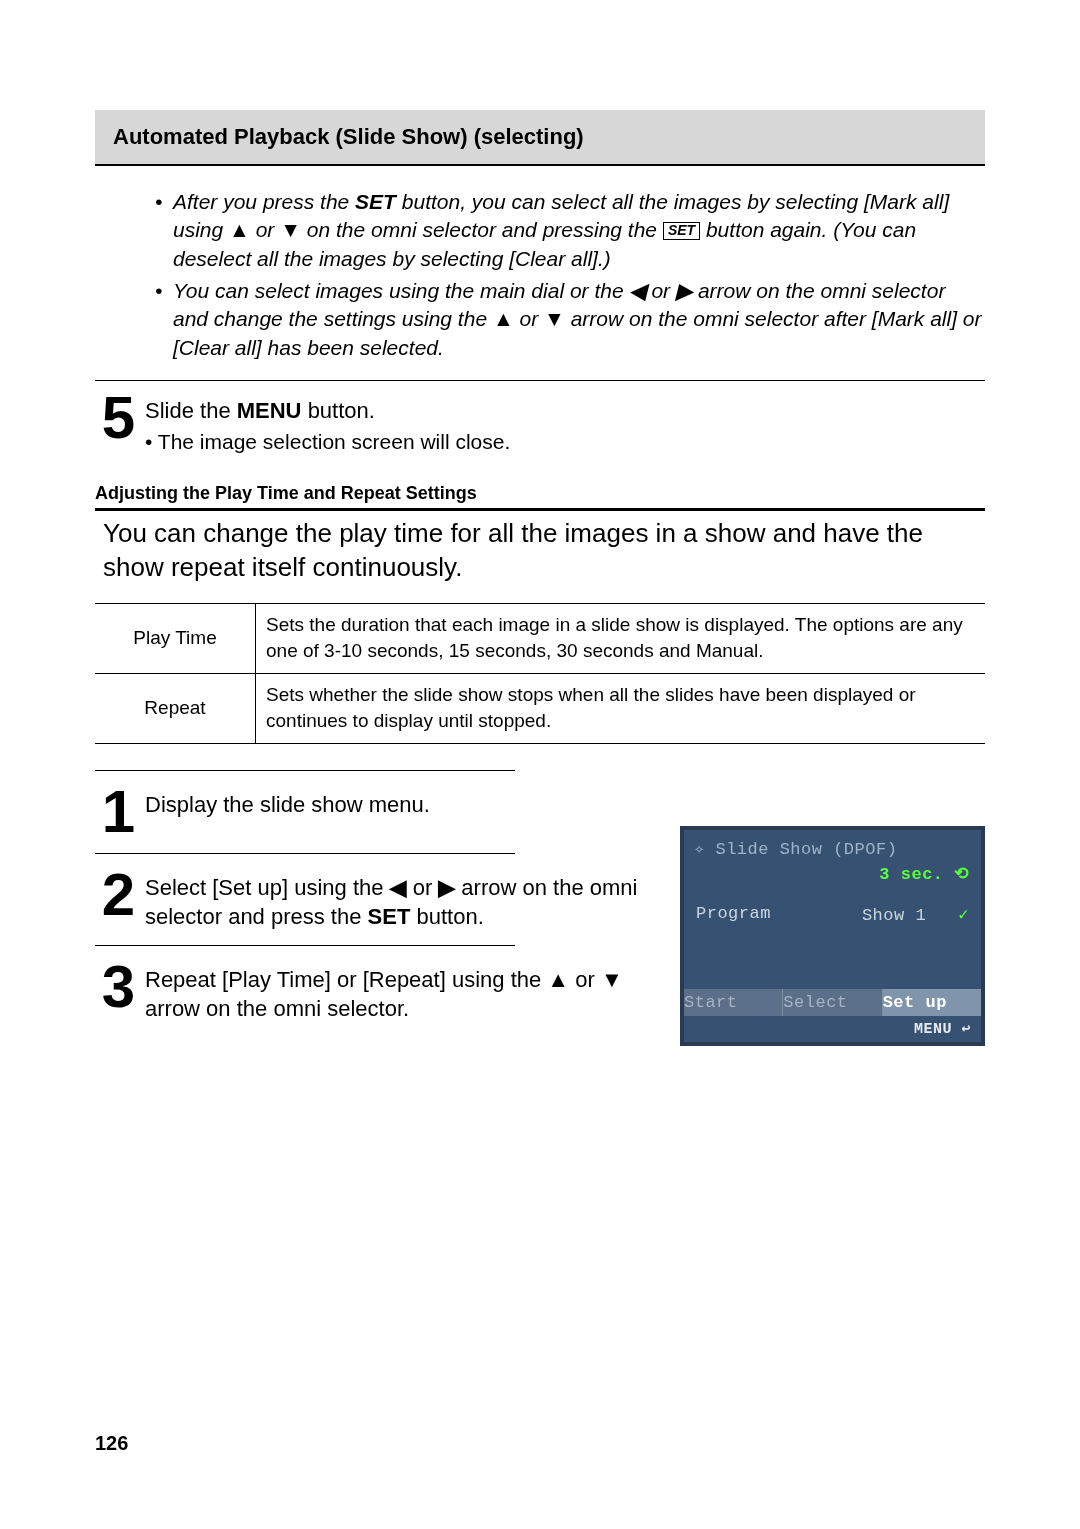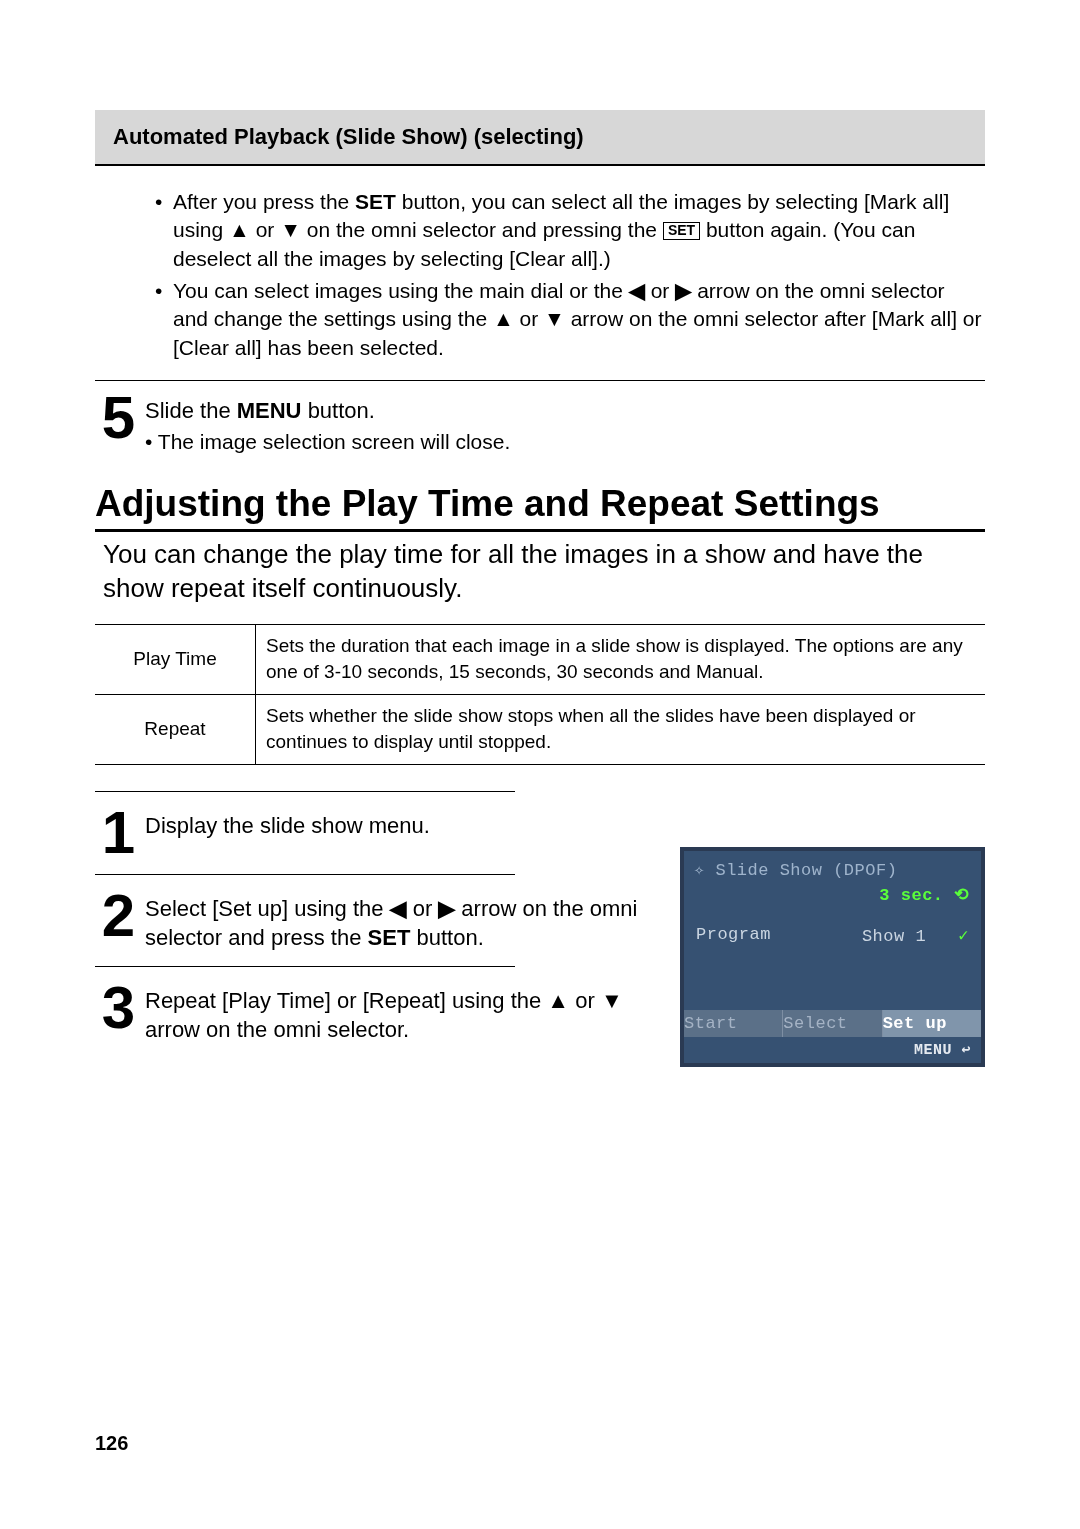--- a/index.html
+++ b/index.html
@@ -31,20 +31,21 @@
   }
   .thin-divider {
     border: 0;
     border-top: 1px solid #000;
     margin: 0;
   }
   .bullet-block {
     margin: 22px 0 0 60px;
     font-size: 21px;
     line-height: 1.35;
+    font-style: italic;
   }
   .bullet-block ul {
     list-style: none;
     padding: 0;
     margin: 0;
   }
   .bullet-block li {
     position: relative;
     padding-left: 18px;
     margin-bottom: 4px;
@@ -86,21 +87,21 @@
     font-size: 22px;
     line-height: 1.3;
     padding-top: 6px;
   }
   .step-body p { margin: 0; }
   .step-body .sub {
     font-size: 21px;
     margin-top: 2px;
   }
   h2.section {
-    font-size: 37px;
+    font-size: 18px;
     font-weight: 700;
     margin: 28px 0 4px 0;
   }
   .intro {
     font-size: 26px;
     line-height: 1.3;
     margin: 6px 0 18px 8px;
   }
   table.defs {
     width: 100%;

